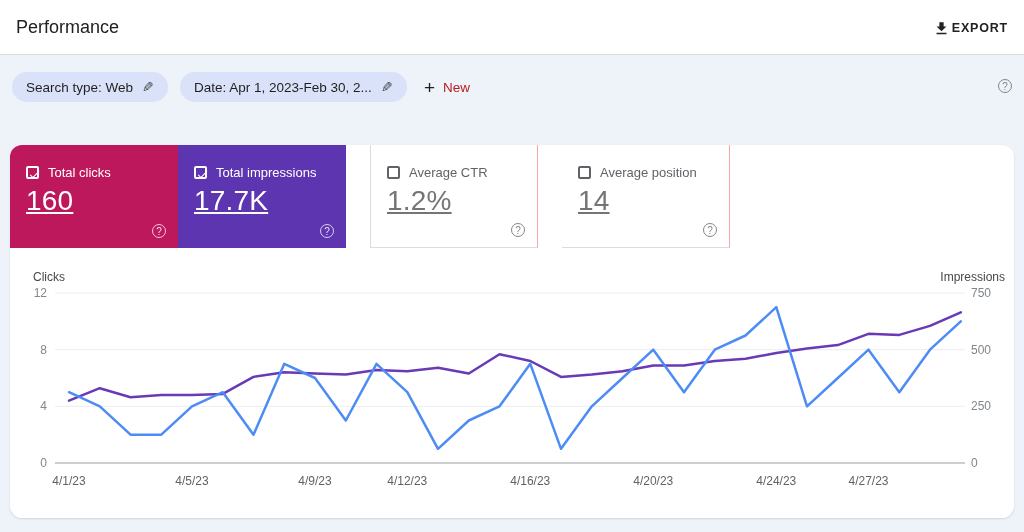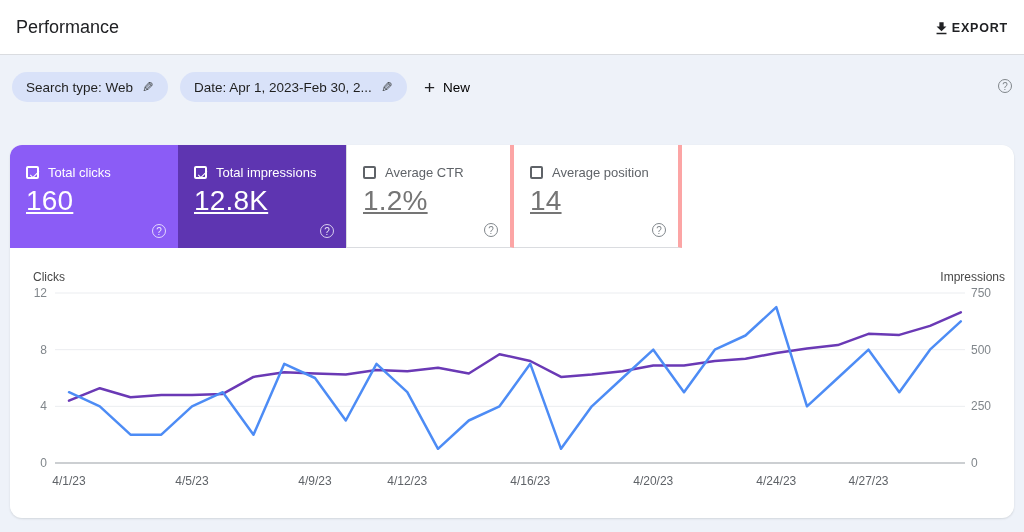--- a/index.html
+++ b/index.html
@@ -21,36 +21,36 @@
   .chip { position:absolute; top:16px; height:30px; border-radius:15px; background:#d9e2f9;
     display:flex; align-items:center; gap:9px; padding:4px 14px; font-size:13.5px;
     color:#1f1f1f; cursor:pointer; border:none; font-family:inherit; }
   .chip .pencil { font-size:14px; color:#3c4043; transform:scaleX(-1) rotate(0deg); }
   .chip1 { left:12px; }
   .chip2 { left:180px; }
   .new-btn { position:absolute; left:418px; top:16px; height:30px; display:flex;
     align-items:center; gap:8px; cursor:pointer; background:none; border:none;
     font-family:inherit; padding:0 6px; }
   .new-plus { font-size:19px; font-weight:400; color:#202124; line-height:1; }
-  .new-label { font-size:13.5px; color:#000000; }
+  .new-label { font-size:13.5px; color:#b91c1c; }
   .last-updated { position:absolute; right:34px; top:23px; font-size:13px; color:#474747; }
   .q-circle { display:inline-flex; align-items:center; justify-content:center;
     width:14px; height:14px; border:1.3px solid #80868b; border-radius:50%;
     font-size:10px; color:#80868b; cursor:pointer; background:none; }
   .lu-help { position:absolute; right:12px; top:23px; }
 
   
   .panel { position:absolute; left:10px; top:145px; width:1004px; height:373px;
     background:#ffffff; border-radius:12px; box-shadow:0 1px 2px rgba(60,64,67,.15); }
 
   
   .cards { position:absolute; left:0; top:0; width:1004px; height:103px; display:flex; }
   .card { width:168px; height:103px; position:relative; cursor:pointer; }
   .card0 { border-top-left-radius:12px; }
-  .card.white { background:#ffffff; border-bottom:1px solid #dadce0; border-right:4px solid #fca5a5; }
+  .card.white { background:#ffffff; border-bottom:1px solid #dadce0; border-right:1px solid #fca5a5;margin-left:24px; }
   .card-head { position:absolute; left:16px; top:20px; display:flex; align-items:center; gap:9px; }
   .cbox { width:13px; height:13px; border-radius:2px; flex:none; position:relative; }
   .cbox.on  { border:2px solid #ffffff; }
   .cbox.off { border:2px solid #5f6368; }
   .cbox svg { position:absolute; left:0px; top:0px; width:13px; height:13px; fill:#ffffff; }
   .card-label { font-size:13px; white-space:nowrap; }
   .card.color .card-label { color:#ffffff; }
   .card.white .card-label { color:#5f6368; }
   .card-value { position:absolute; left:16px; top:40px; font-size:28px; letter-spacing:.2px;text-decoration:underline; }
   .card.color .card-value { color:#ffffff; }
@@ -90,21 +90,21 @@
     <span class="new-plus">+</span>
     <span class="new-label">New</span>
   </button>
   <span class="q-circle lu-help">?</span>
 </div>
 
 <div class="panel">
 
   <div class="cards">
 
-    <div class="card card0 color" style="background:#8b5cf6;">
+    <div class="card card0 color" style="background:#be185d;">
       <div class="card-head">
         <span class="cbox on">
           <svg viewBox="0 0 24 24">
               <path d="M9 16.2 4.8 12l-1.4 1.4L9 19 21 7l-1.4-1.4z"></path>
             </svg>
         </span>
         <span class="card-label">Total clicks</span>
       </div>
       <div class="card-value">160</div>
       <span class="q-circle card-help">?</span>
@@ -112,21 +112,21 @@
 
     <div class="card color" style="background:#5e35b1;">
       <div class="card-head">
         <span class="cbox on">
           <svg viewBox="0 0 24 24">
               <path d="M9 16.2 4.8 12l-1.4 1.4L9 19 21 7l-1.4-1.4z"></path>
             </svg>
         </span>
         <span class="card-label">Total impressions</span>
       </div>
-      <div class="card-value">12.8K</div>
+      <div class="card-value">17.7K</div>
       <span class="q-circle card-help">?</span>
     </div>
 
     <div class="card white" style="border-left:1px solid #dadce0;">
       <div class="card-head">
         <span class="cbox off"></span>
         <span class="card-label">Average CTR</span>
       </div>
       <div class="card-value">1.2%</div>
       <span class="q-circle card-help">?</span>

